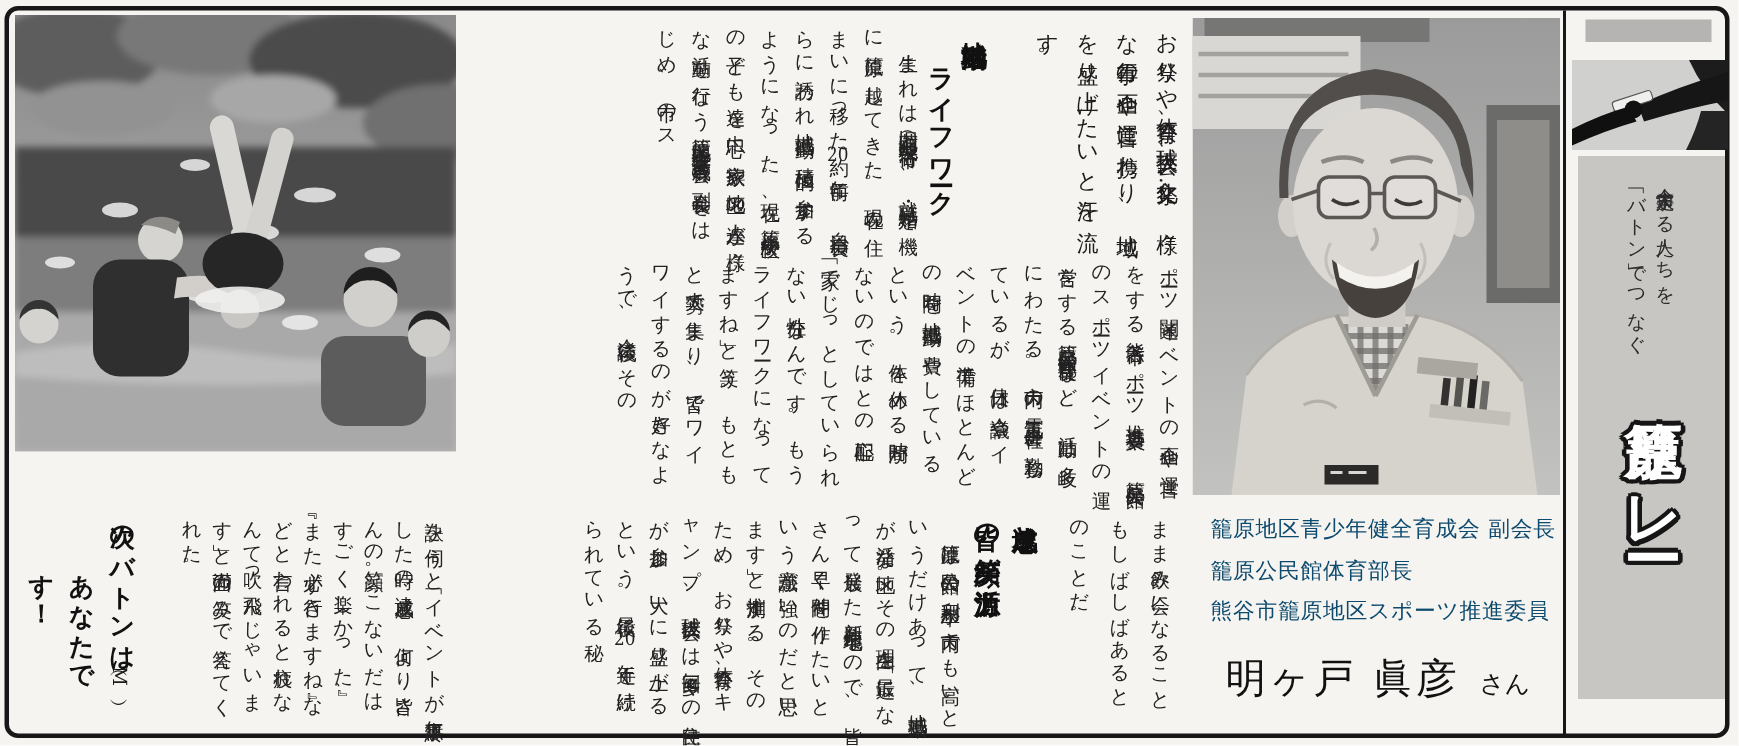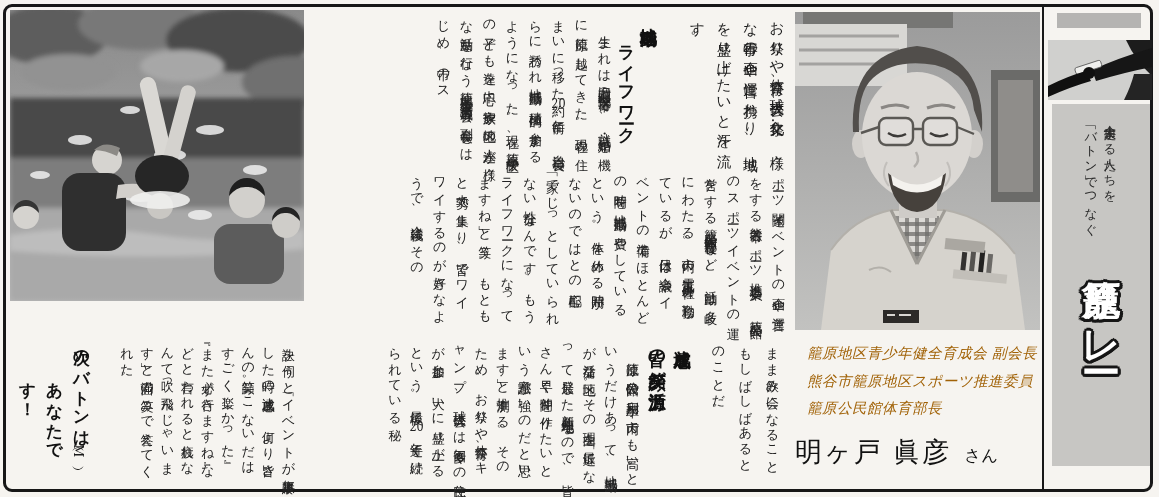--- a/index.html
+++ b/index.html
@@ -26,22 +26,22 @@
   .sig{left:69px;top:443px;font-family:"DejaVu Serif","Liberation Serif",serif;font-size:13px;letter-spacing:1px;}
   .closing{left:14px;top:337px;height:152px;font-size:16.5px;font-weight:bold;line-height:27px;letter-spacing:1.5px;color:#111;}
   .closing .l2{padding-top:34px;}
 
   .photo{position:absolute;display:block;}
   .photo-left{left:10px;top:10px;width:294px;height:291px;}
   .caption{position:absolute;left:10px;top:305px;width:294px;text-align:center;font-size:14.5px;letter-spacing:1px;color:#1d1d1d;}
   .photo-right{left:795px;top:12px;width:245px;height:318px;}
 
   .profile{position:absolute;left:795px;top:340px;width:247px;}
-  .profile .t{font-size:14.5px;line-height:27.5px;letter-spacing:0.5px;color:#a16207;padding-left:12px;white-space:nowrap;font-style:italic;}
-  .name-row{margin-top:11px;white-space:nowrap;}
+  .profile .t{font-size:14.5px;line-height:27.5px;letter-spacing:0.5px;color:#0c4a6e;padding-left:12px;white-space:nowrap;}
+  .name-row{margin-top:11px;text-align:center;white-space:nowrap;}
   .name{font-size:27px;font-weight:500;letter-spacing:2px;color:#111;}
   .hon{font-size:16.5px;margin-left:8px;color:#111;}
 
   .sb-strip{position:absolute;left:1057px;top:13px;width:84px;height:15px;background:#b5b4b2;}
   .photo-baton{left:1048px;top:40px;width:104px;height:60px;}
   .banner{position:absolute;left:1052px;top:104px;width:98px;height:362px;background:#c7c6c3;}
   .tagline{position:absolute;top:11px;left:50%;transform:translateX(-50%);height:150px;
            writing-mode:vertical-rl;text-orientation:mixed;font-size:12.5px;line-height:19px;letter-spacing:1px;color:#2b2b2b;}
   .tagline .l2{padding-top:6px;}
   .btitle{position:absolute;top:146px;left:50%;transform:translateX(-50%);
@@ -188,22 +188,22 @@
       </g>
       <rect x="150" y="228" width="40" height="11" fill="#aaa7a1" transform="rotate(6 170 233)"></rect>
       <rect x="88" y="298" width="36" height="13" fill="#2c2a28"></rect>
       <path d="M92,303 h8 M104,303 h12" stroke="#d8d6d2" stroke-width="2"></path>
       <path d="M74,258 q12,-6 22,2" stroke="#b3b0aa" stroke-width="2" fill="none"></path>
     </g>
   </svg>
 
   <div class="profile">
     <div class="t">籠原地区青少年健全育成会 副会長</div>
+    <div class="t">籠原公民館体育部長</div>
     <div class="t">熊谷市籠原地区スポーツ推進委員</div>
-    <div class="t">籠原公民館体育部長</div>
     <div class="name-row">
       <span class="name">明ヶ戸 眞彦</span>
       <span class="hon">さん</span>
     </div>
   </div>
 
   <div class="divider"></div>
 
   <div class="sb-strip"></div>
 

